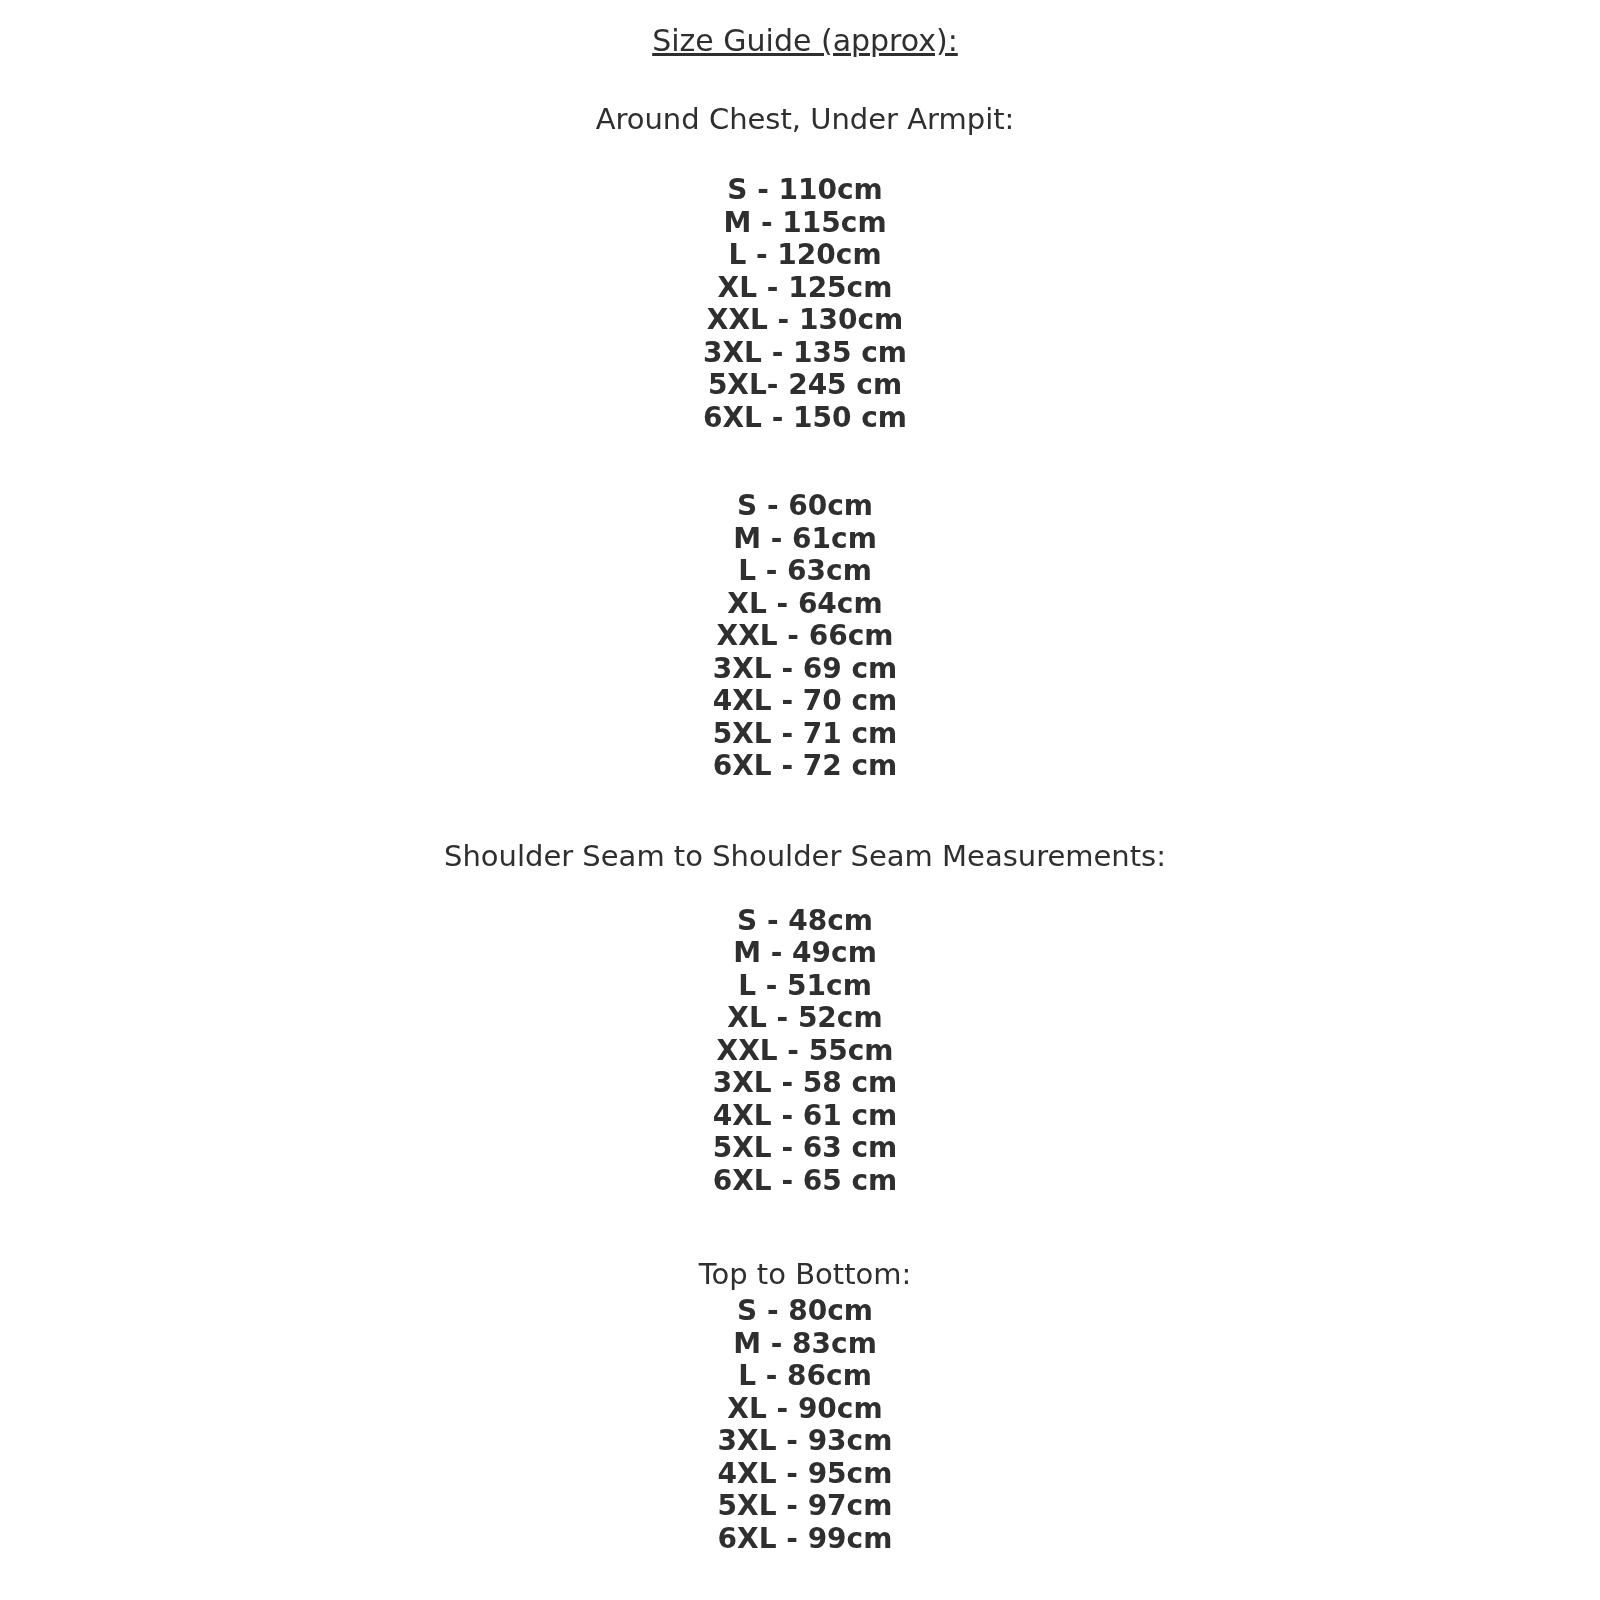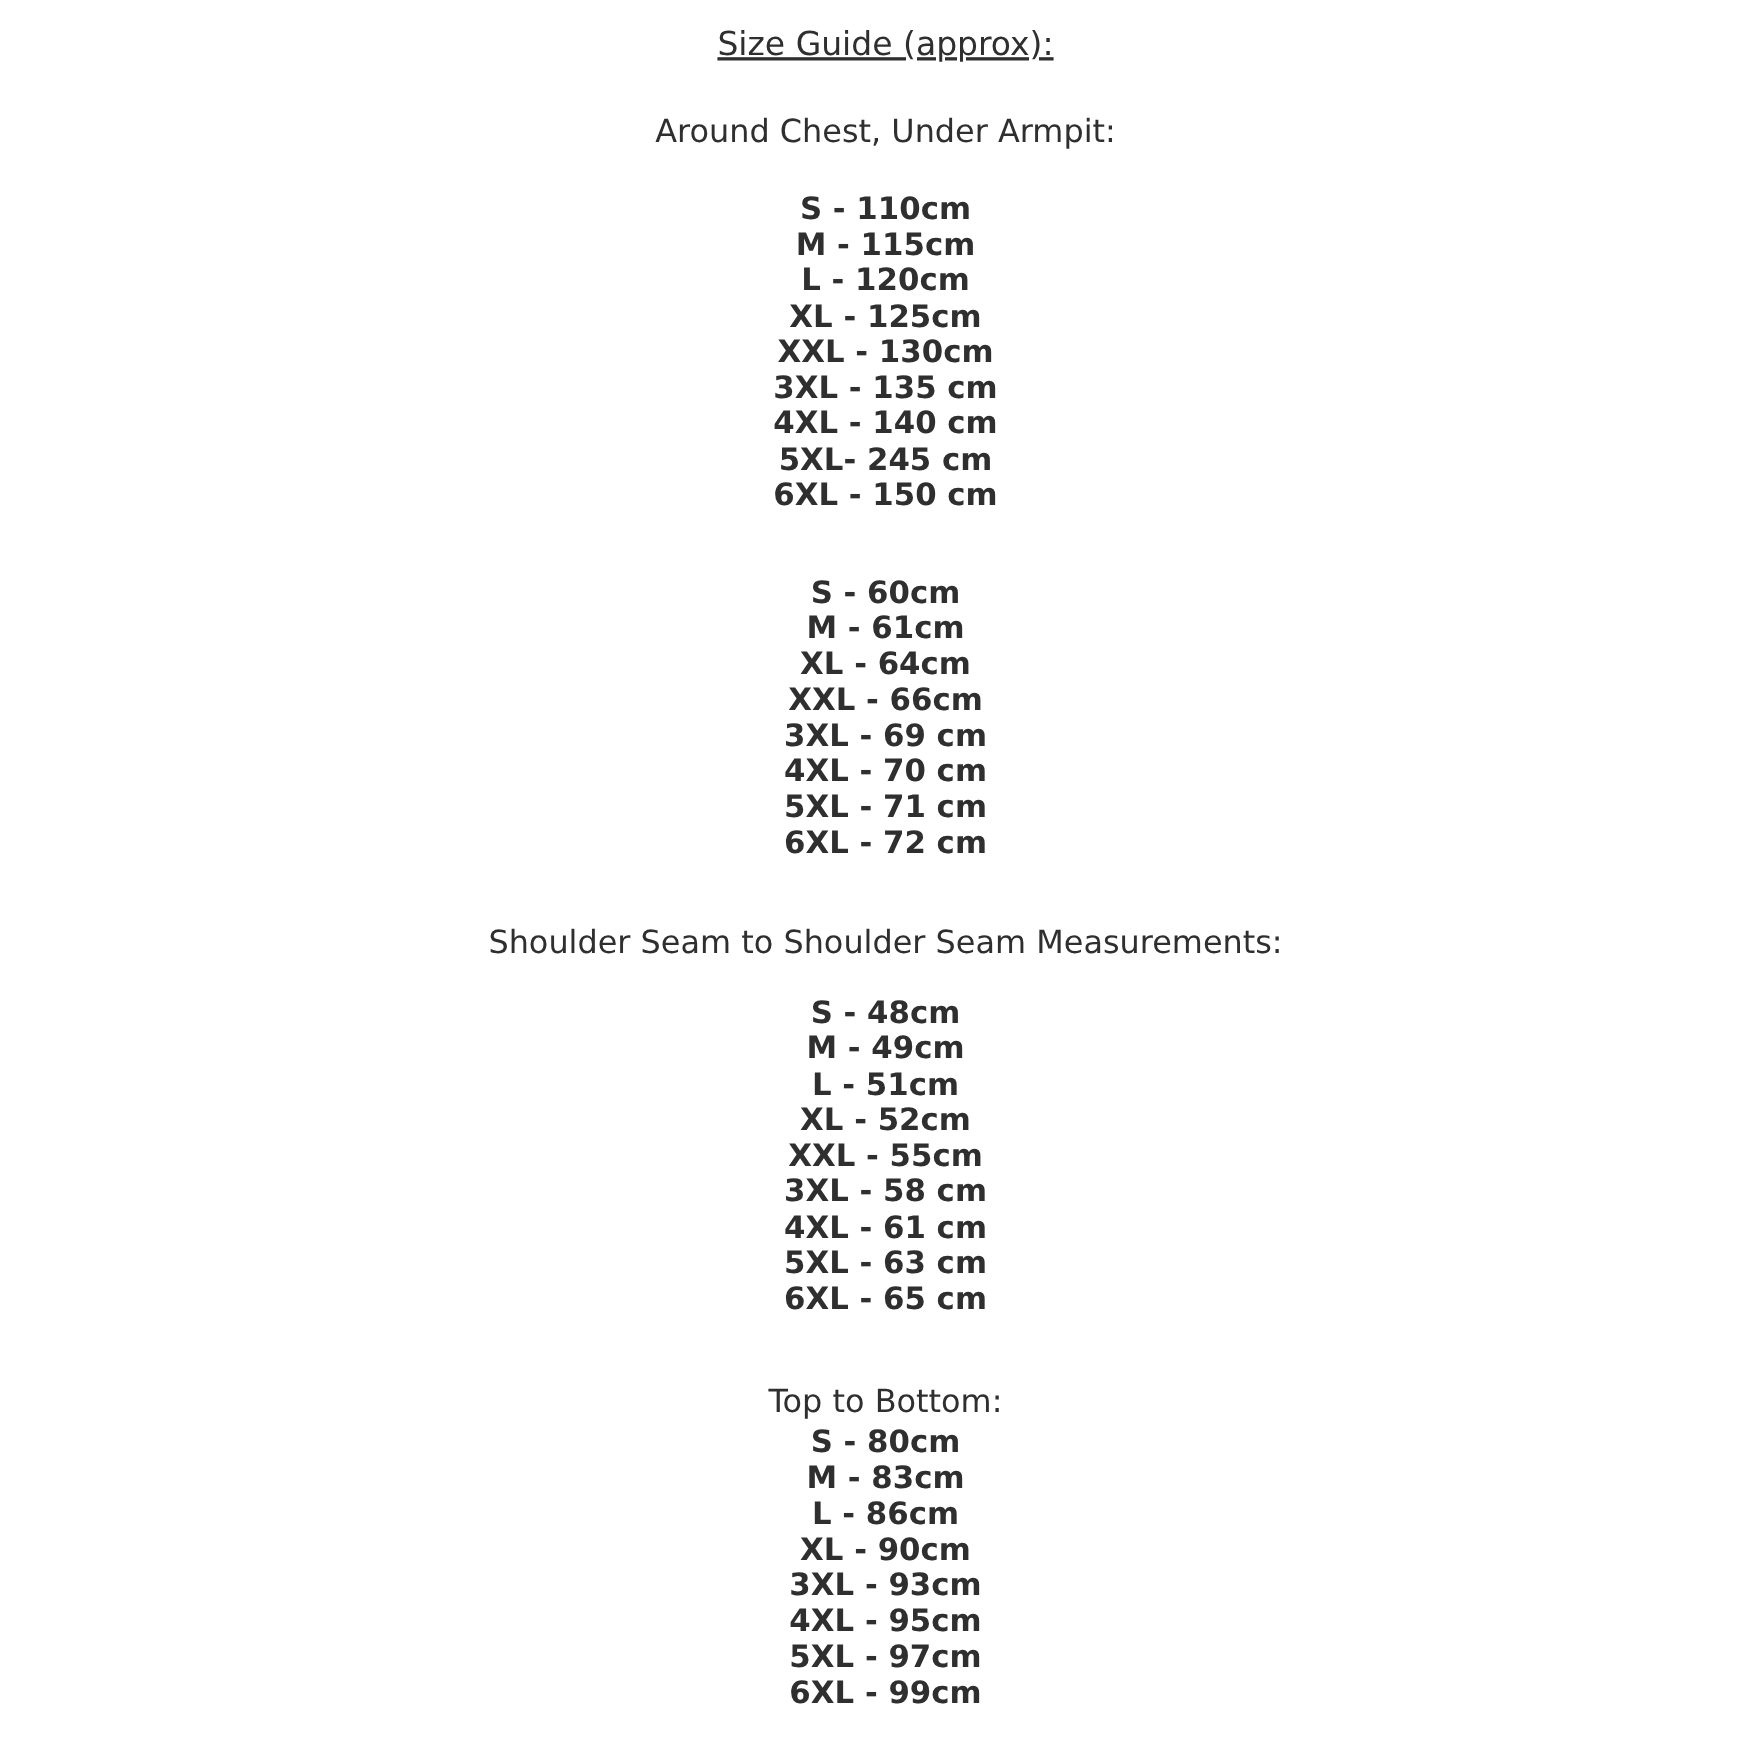--- a/index.html
+++ b/index.html
@@ -63,32 +63,32 @@
   <div class="section">
     <div class="section-heading">Around Chest, Under Armpit:</div>
     <div class="gap-after-heading-1"></div>
     <div class="rows">
       <div class="row">S - 110cm</div>
       <div class="row">M - 115cm</div>
       <div class="row">L - 120cm</div>
       <div class="row">XL - 125cm</div>
       <div class="row">XXL - 130cm</div>
       <div class="row">3XL - 135 cm</div>
-      <div class="row">4XL - 140 cm</div>
       <div class="row">5XL- 245 cm</div>
       <div class="row">6XL - 150 cm</div>
     </div>
   </div>
 
   <div class="gap-section-1"></div>
 
   <div class="section">
     <div class="rows">
       <div class="row">S - 60cm</div>
       <div class="row">M - 61cm</div>
+      <div class="row">L - 63cm</div>
       <div class="row">XL - 64cm</div>
       <div class="row">XXL - 66cm</div>
       <div class="row">3XL - 69 cm</div>
       <div class="row">4XL - 70 cm</div>
       <div class="row">5XL - 71 cm</div>
       <div class="row">6XL - 72 cm</div>
     </div>
   </div>
 
   <div class="gap-section-2"></div>

